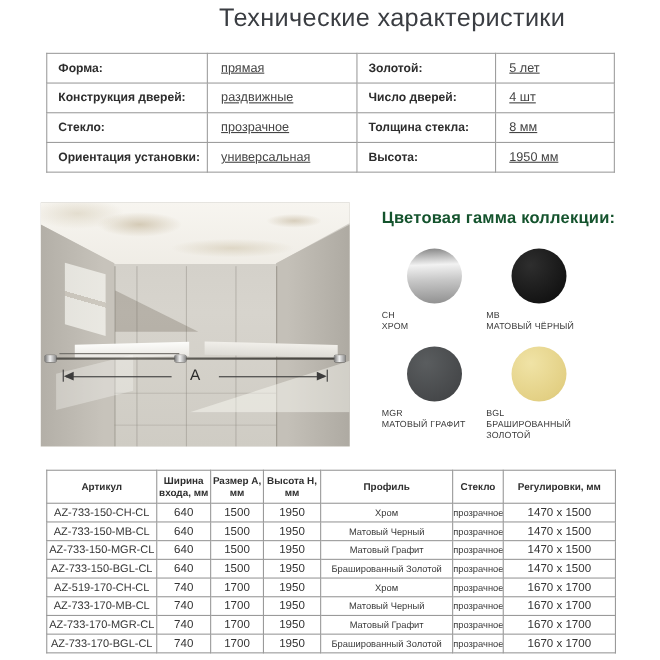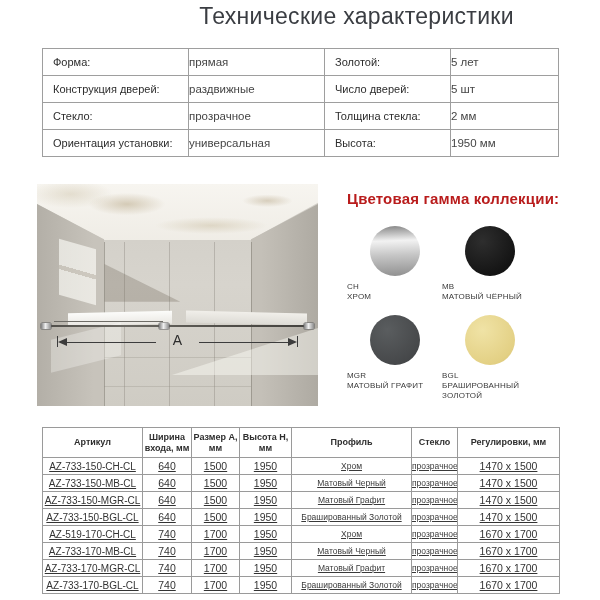--- a/index.html
+++ b/index.html
@@ -5,22 +5,22 @@
   * { margin:0; padding:0; box-sizing:border-box; }
   html,body { width:600px; height:600px; background:#fff; font-family:"Liberation Sans", sans-serif; }
   .page { position:relative; width:597px; height:600px; background:#fff; overflow:hidden; }
 
   .title { position:absolute; top:3px; left:0; right:0; text-align:center; padding-left:116px;
            font-size:23px; font-weight:400; letter-spacing:.3px; color:#3a3d42; }
 
   
   .spec-table { position:absolute; left:42px; top:48px; width:516px; border-collapse:collapse; table-layout:fixed; }
   .spec-table td { border:1px solid #9e9e9e; height:27px; vertical-align:middle; overflow:hidden; white-space:nowrap; }
-  .spec-table td.lbl { font-weight:normal; font-size:11px; color:#2d2d2d; padding-left:10px;margin-top:27px; }
-  .spec-table td.val { font-size:11.5px; color:#454545; padding-left:0; }
+  .spec-table td.lbl { font-weight:bold; font-size:11px; color:#2d2d2d; padding-left:10px;margin-top:27px; }
+  .spec-table td.val { font-size:11.5px; color:#454545; padding-left:12px;text-decoration:underline; }
 
   
   .pimg { position:absolute; left:37px; top:184px; width:281px; height:222px; overflow:hidden;
           background:linear-gradient(180deg,#d0cdc6 0%,#d7d4cd 45%,#cfccc4 100%); }
   .pimg > div { position:absolute; }
   .ceiling { left:0; top:0; width:100%; height:30%;
     background:
       radial-gradient(ellipse 55px 16px at 32% 30%, rgba(186,170,138,.55), transparent 70%),
       radial-gradient(ellipse 80px 12px at 62% 62%, rgba(198,185,155,.45), transparent 70%),
       radial-gradient(ellipse 36px 9px at 82% 25%, rgba(186,170,140,.5), transparent 70%),
@@ -61,31 +61,31 @@
   .tick.tl { left:7%; } .tick.tr { right:7%; }
   .aseg { top:71%; height:1px; background:#3c3c3c; }
   .aseg.s1 { left:8.2%; width:34%; } .aseg.s2 { right:8.2%; width:34%; }
   .ahead { top:71%; margin-top:-4px; width:0; height:0; border-top:4px solid transparent; border-bottom:4px solid transparent; }
   .ahead.hl { left:7.4%; border-right:9px solid #3c3c3c; }
   .ahead.hr { right:7.4%; border-left:9px solid #3c3c3c; }
   .dim-label { left:0; right:0; top:66.5%; text-align:center; font-size:14px; color:#2c2c2c; }
 
   
   .palette { position:absolute; left:347px; top:190px; width:220px; }
-  .palette-heading { font-size:15px; font-weight:bold; color:#b91c1c; letter-spacing:.2px; }
+  .palette-heading { font-size:15px; font-weight:bold; color:#14532d; letter-spacing:.2px; }
   .swatch-grid { margin-top:19px; display:grid; grid-template-columns:95px 95px; row-gap:13px; }
   .swatch { text-align:left; }
   .circle { width:50px; height:50px; border-radius:50%; margin:0 auto; }
   .swatch-label { margin-top:6px; font-size:8px; line-height:10px; color:#3a3a3a; letter-spacing:.2px; }
 
   
   .lower-table { position:absolute; left:42px; top:427px; width:517px; border-collapse:collapse; table-layout:fixed; }
   .lower-table th, .lower-table td { border:1px solid #9a9a9a; text-align:center; vertical-align:middle; overflow:hidden; }
   .lower-table th { height:30px; font-size:9px; line-height:11px; font-weight:bold; color:#2e2e2e; padding:0 1px; }
-  .lower-table td { height:17px; color:#333; white-space:nowrap;text-decoration:underline; }
+  .lower-table td { height:17px; color:#333; white-space:nowrap; }
   .lower-table td.c0 { font-size:10px; }
   .lower-table td.c1, .lower-table td.c2, .lower-table td.c3, .lower-table td.c6 { font-size:10.5px; }
   .lower-table td.c4, .lower-table td.c5 { font-size:8.5px; color:#3a3a3a; }
 </style>
 </head>
 <body>
 
 <div class="page">
 
   <h1 class="title">Технические характеристики</h1>
@@ -101,27 +101,27 @@
         <tr>
           <td class="lbl">Форма:</td>
           <td class="val">прямая</td>
           <td class="lbl">Золотой:</td>
           <td class="val">5 лет</td>
         </tr>
         <tr>
           <td class="lbl">Конструкция дверей:</td>
           <td class="val">раздвижные</td>
           <td class="lbl">Число дверей:</td>
-          <td class="val">5 шт</td>
+          <td class="val">4 шт</td>
         </tr>
         <tr>
           <td class="lbl">Стекло:</td>
           <td class="val">прозрачное</td>
           <td class="lbl">Толщина стекла:</td>
-          <td class="val">2 мм</td>
+          <td class="val">8 мм</td>
         </tr>
         <tr>
           <td class="lbl">Ориентация установки:</td>
           <td class="val">универсальная</td>
           <td class="lbl">Высота:</td>
           <td class="val">1950 мм</td>
         </tr>
       </tbody>
   </table>
 

